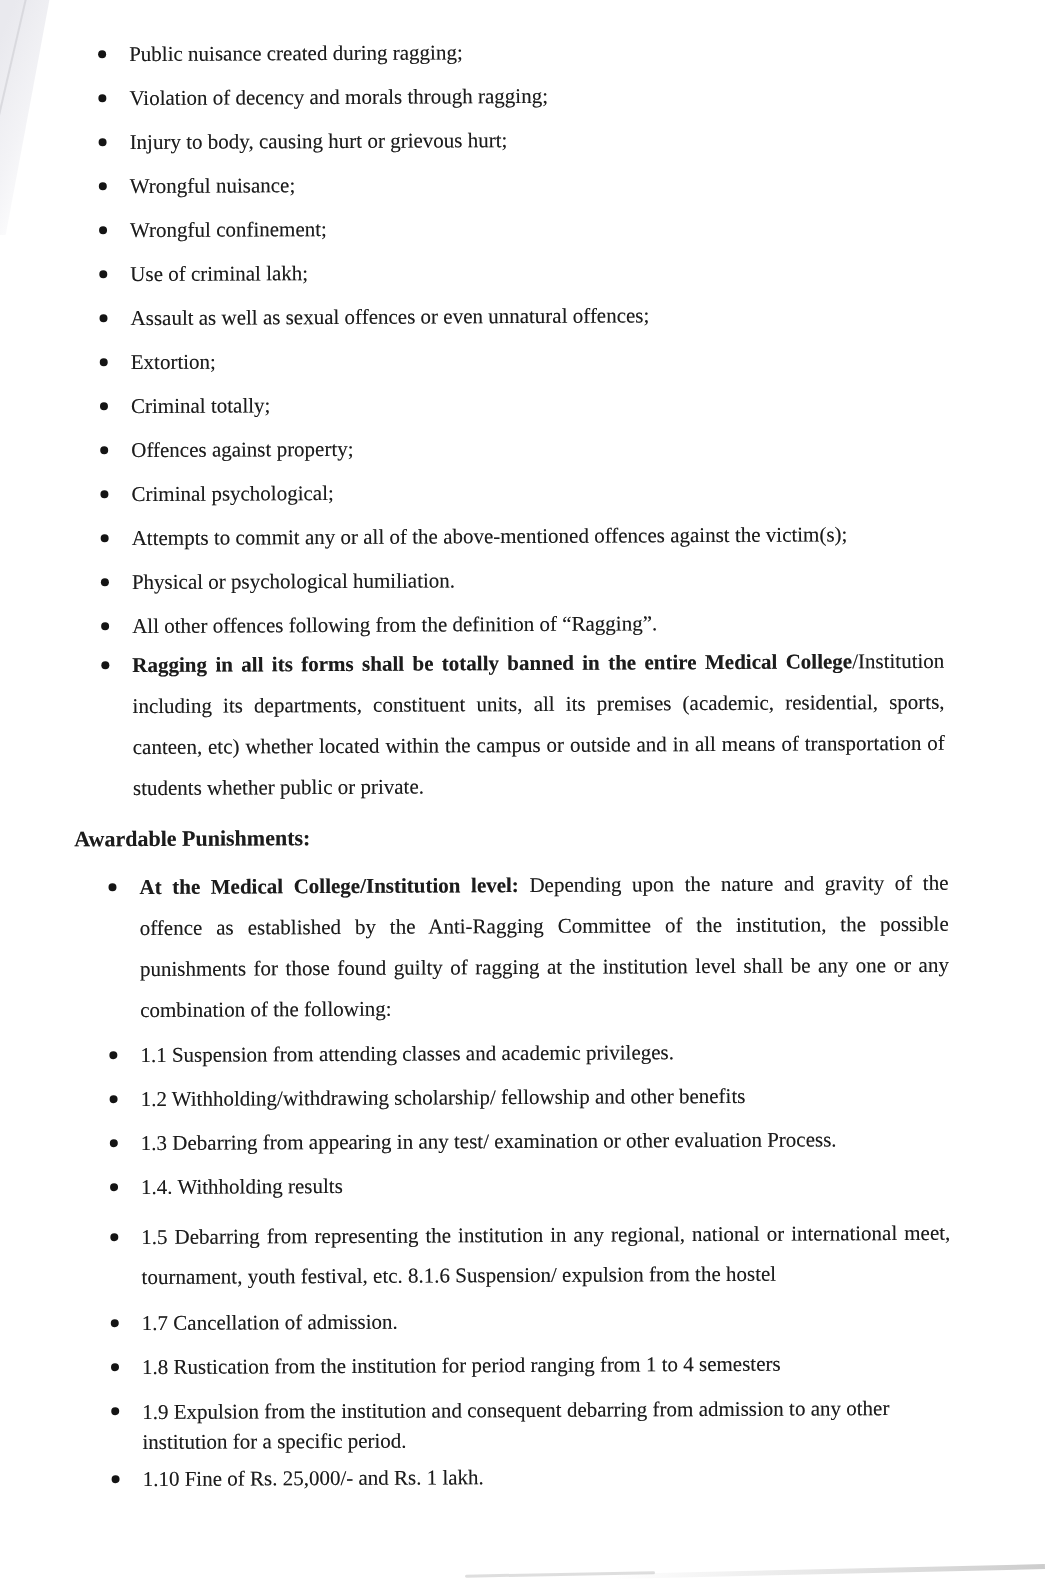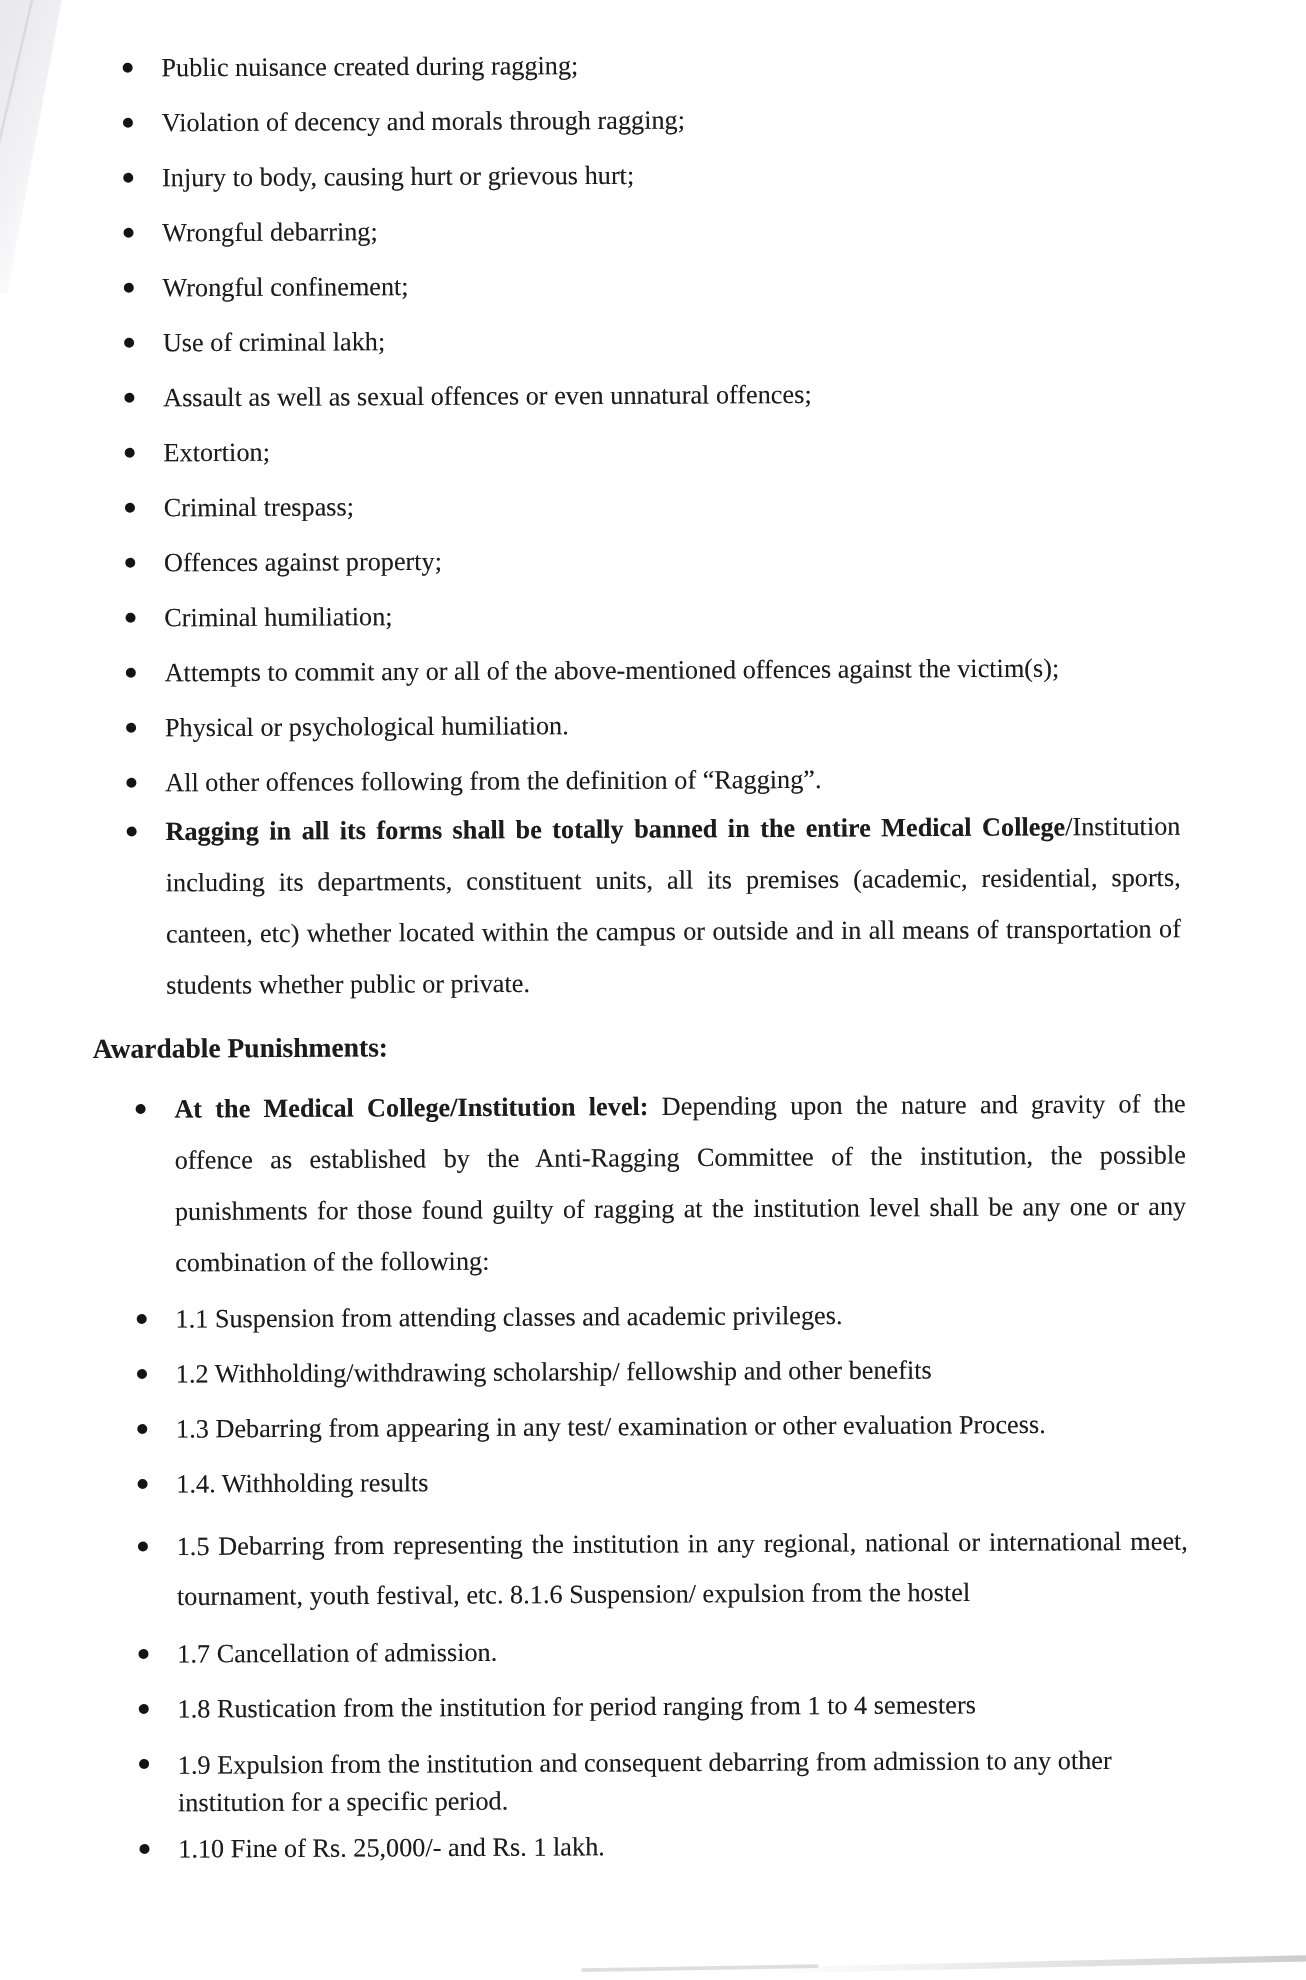--- a/index.html
+++ b/index.html
@@ -130,28 +130,28 @@
 
 <div class="corner-fold"></div>
 <div class="corner-fold-line"></div>
 
 <div class="page">
 
   <ul class="offence-list">
     <li class="single"><span class="bullet-dot"></span><span>Public nuisance created during ragging;</span></li>
     <li class="single"><span class="bullet-dot"></span><span>Violation of decency and morals through ragging;</span></li>
     <li class="single"><span class="bullet-dot"></span><span>Injury to body, causing hurt or grievous hurt;</span></li>
-    <li class="single"><span class="bullet-dot"></span><span>Wrongful debarring;</span></li>
+    <li class="single"><span class="bullet-dot"></span><span>Wrongful nuisance;</span></li>
     <li class="single"><span class="bullet-dot"></span><span>Wrongful confinement;</span></li>
     <li class="single"><span class="bullet-dot"></span><span>Use of criminal lakh;</span></li>
     <li class="single"><span class="bullet-dot"></span><span>Assault as well as sexual offences or even unnatural offences;</span></li>
     <li class="single"><span class="bullet-dot"></span><span>Extortion;</span></li>
-    <li class="single"><span class="bullet-dot"></span><span>Criminal trespass;</span></li>
+    <li class="single"><span class="bullet-dot"></span><span>Criminal totally;</span></li>
     <li class="single"><span class="bullet-dot"></span><span>Offences against property;</span></li>
-    <li class="single"><span class="bullet-dot"></span><span>Criminal humiliation;</span></li>
+    <li class="single"><span class="bullet-dot"></span><span>Criminal psychological;</span></li>
     <li class="single"><span class="bullet-dot"></span><span>Attempts to commit any or all of the above-mentioned offences against the victim(s);</span></li>
     <li class="single"><span class="bullet-dot"></span><span>Physical or psychological humiliation.</span></li>
     <li class="single tight"><span class="bullet-dot"></span><span>All other offences following from the definition of “Ragging”.</span></li>
     <li class="para"><span class="bullet-dot"></span><span class="bold">Ragging in all its forms shall be totally banned in the entire Medical College</span><span>/Institution including its departments, constituent units, all its premises (academic, residential, sports, canteen, etc) whether located within the campus or outside and in all means of transportation of students whether public or private.</span></li>
   </ul>
 
   <div class="section-heading">Awardable Punishments:</div>
 
   <ul class="punishment-list">
     <li class="para-lead"><span class="bullet-dot"></span><span class="bold">At the Medical College/Institution level:</span><span> Depending upon the nature and gravity of the offence as established by the Anti-Ragging Committee of the institution, the possible punishments for those found guilty of ragging at the institution level shall be any one or any combination of the following:</span></li>

